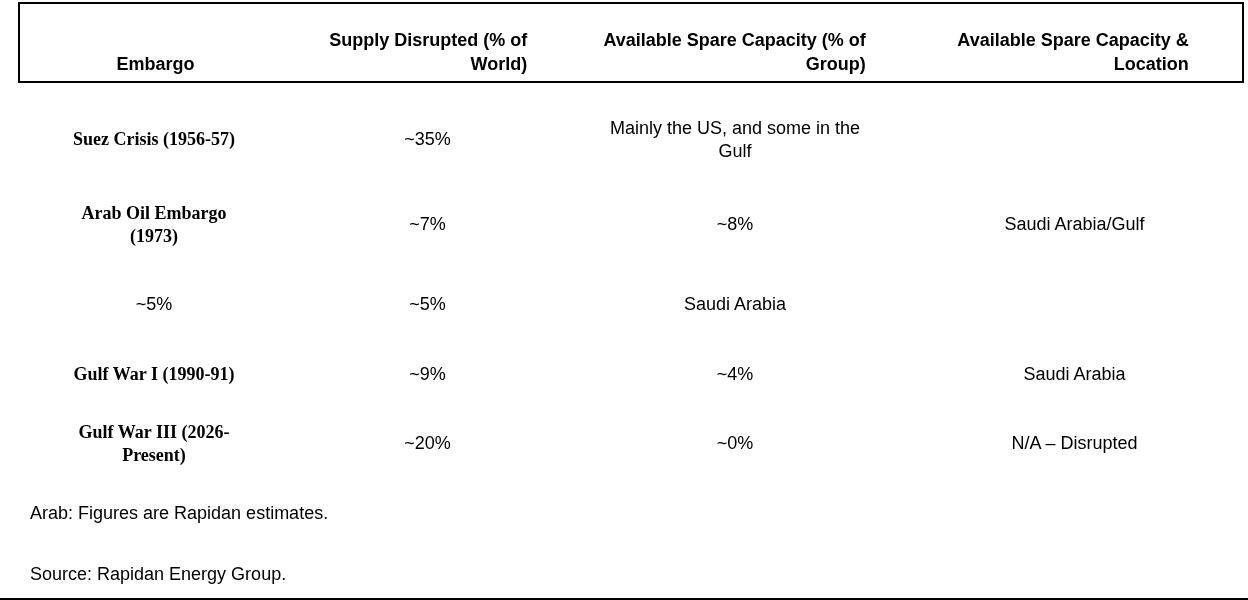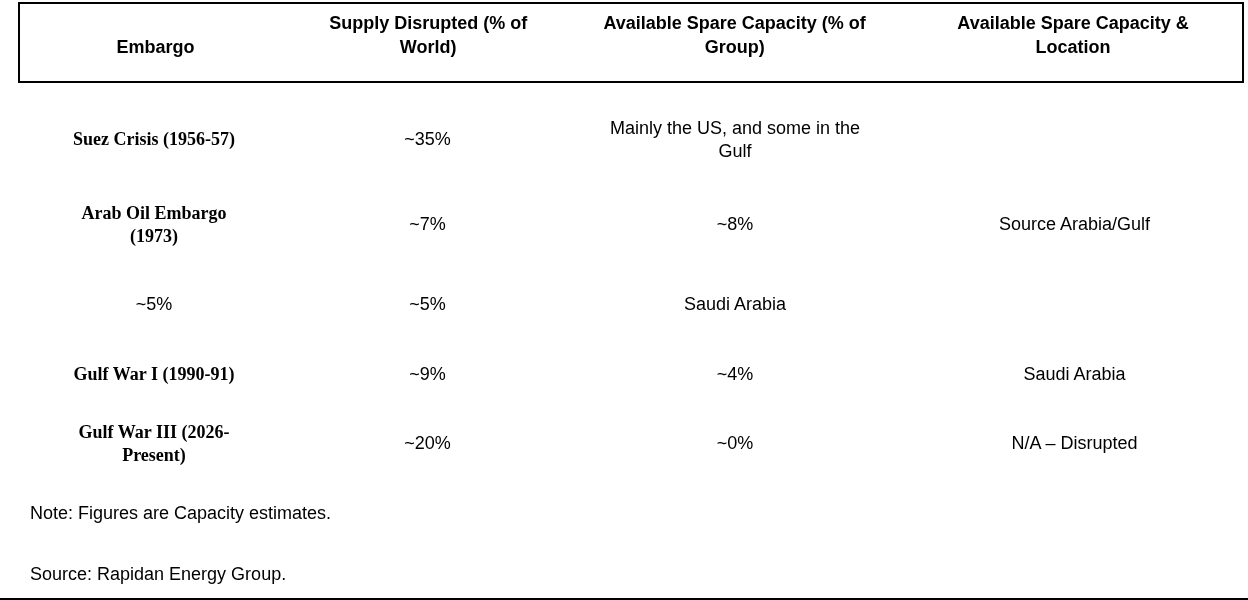--- a/index.html
+++ b/index.html
@@ -25,25 +25,25 @@
     display: grid;
     grid-template-columns: 272fr 275fr 340fr 339fr;
     border: 2px solid #000000;
     height: 81px;
     box-sizing: border-box;
   }
   .header-cell {
     display: flex;
     align-items: flex-end;
     justify-content: center;
-    text-align: center;
+    text-align: right;
     font-weight: bold;
     font-size: 18px;
     line-height: 1.3;
-    padding-bottom: 22px;
+    padding-bottom: 5px;
     white-space: pre-line;
   }
   .row {
     display: grid;
     grid-template-columns: 272fr 275fr 340fr 339fr;
   }
   .row:nth-child(1) { height: 114px; }
   .row:nth-child(2) { height: 56px; }
   .row:nth-child(3) { height: 104px; }
   .row:nth-child(4) { height: 36px; }
@@ -101,21 +101,21 @@
         <div class="cell crisis">Suez Crisis (1956-57)</div>
         <div class="cell">~35%</div>
         <div class="cell">Mainly the US, and some in the
 Gulf</div>
       </div>
       <div class="row">
         <div class="cell crisis">Arab Oil Embargo
 (1973)</div>
         <div class="cell">~7%</div>
         <div class="cell">~8%</div>
-        <div class="cell">Source Arabia/Gulf</div>
+        <div class="cell">Saudi Arabia/Gulf</div>
       </div>
       <div class="row">
         <div class="cell">~5%</div>
         <div class="cell">~5%</div>
         <div class="cell">Saudi Arabia</div>
       </div>
       <div class="row">
         <div class="cell crisis">Gulf War I (1990-91)</div>
         <div class="cell">~9%</div>
         <div class="cell">~4%</div>
@@ -125,17 +125,17 @@
         <div class="cell crisis">Gulf War III (2026-
 Present)</div>
         <div class="cell">~20%</div>
         <div class="cell">~0%</div>
         <div class="cell">N/A – Disrupted</div>
       </div>
     </div>
 </div>
 
 <div class="notes">
-  <p class="note-line">Note: Figures are Capacity estimates.</p>
+  <p class="note-line">Arab: Figures are Rapidan estimates.</p>
   <p class="source-line">Source: Rapidan Energy Group.</p>
 </div>
 
 <div class="bottom-rule"></div>
 
 </body></html>

